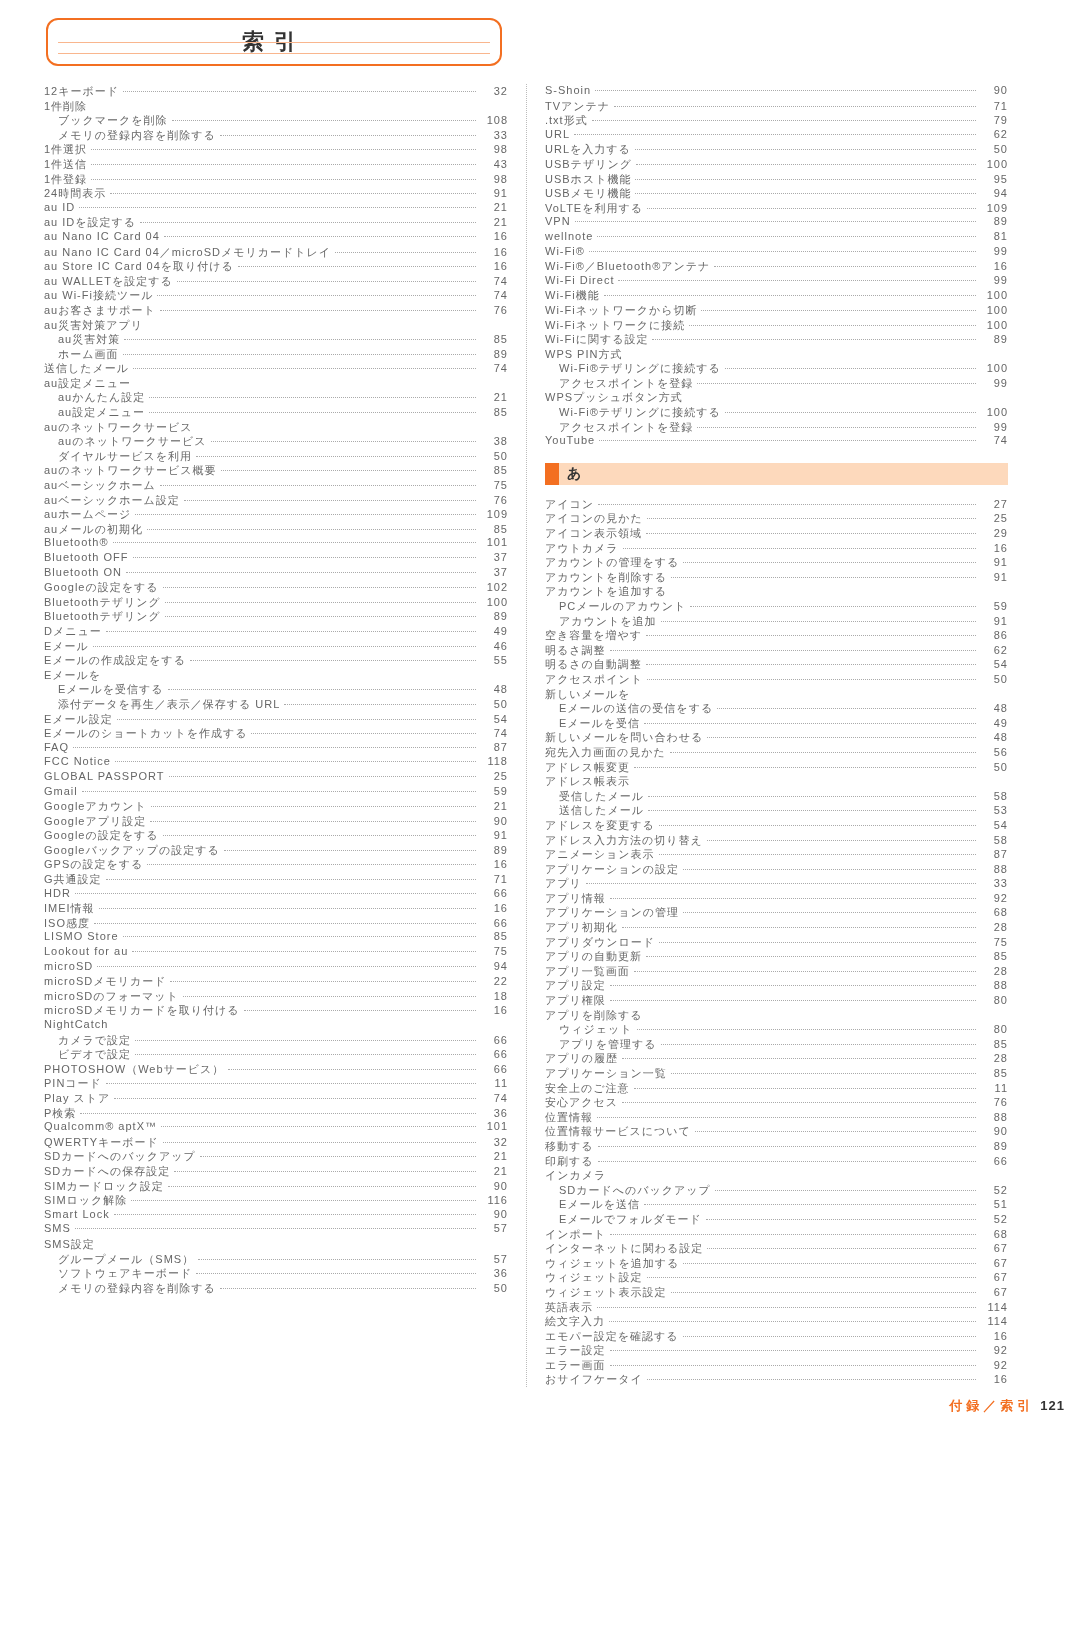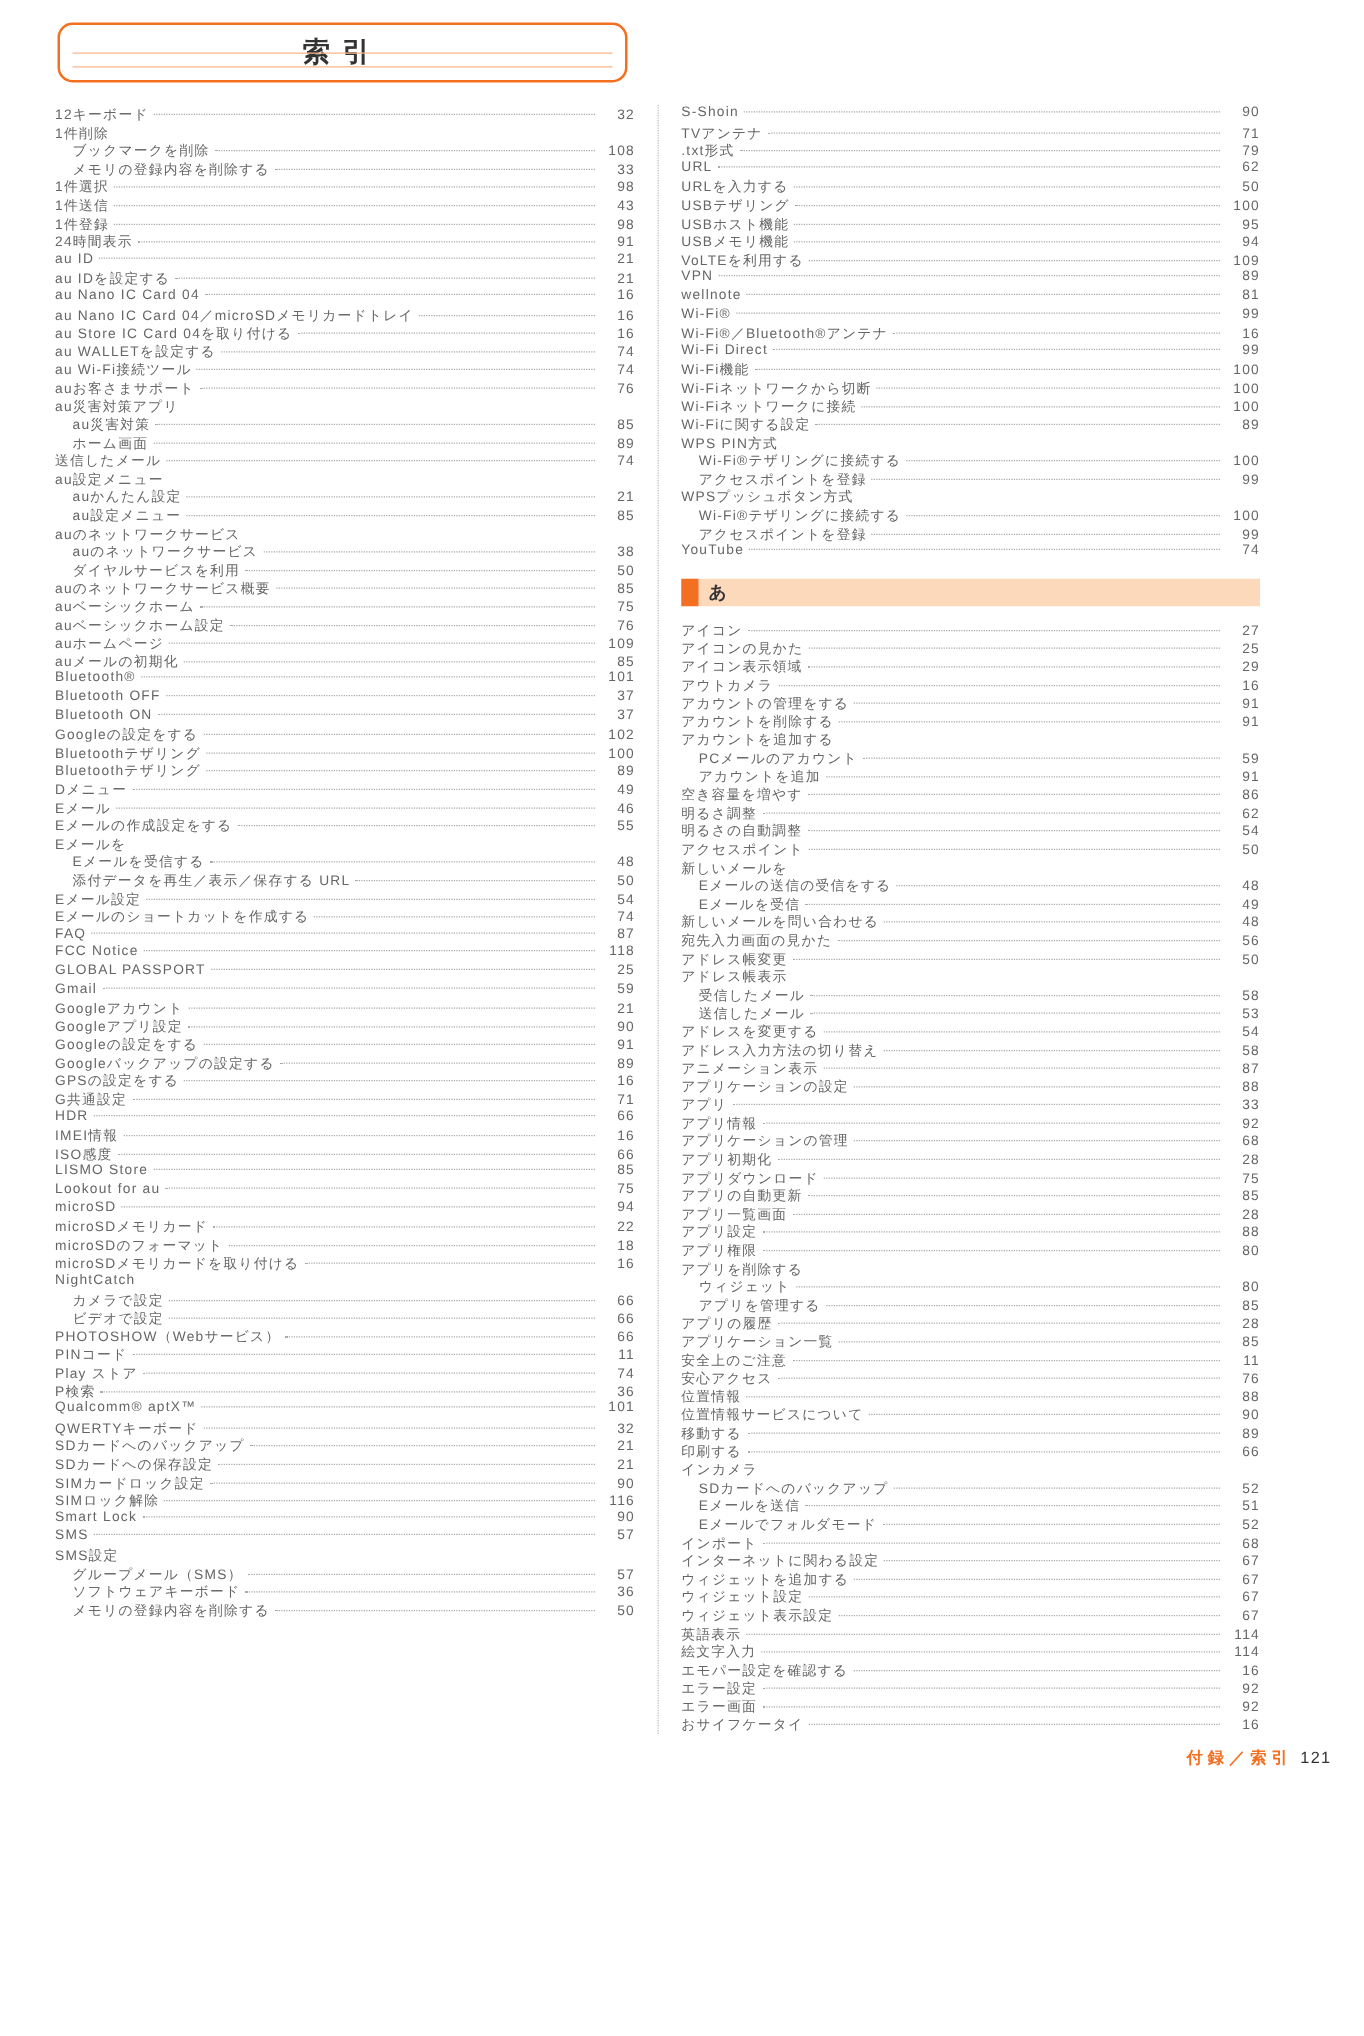--- a/index.html
+++ b/index.html
@@ -15,21 +15,21 @@
   .sect-bar .mark { width:14px; background:#f36f21; }
   .sect-bar .body { flex:1; background:#fdd9bc; display:flex; align-items:center; padding-left:8px; font-size:14px; font-weight:700; letter-spacing:3px; color:#333; }
   .row { display:flex; align-items:baseline; height:14.6px; font-size:11px; color:#666; letter-spacing:1px; }
   .row.head { color:#666; }
   .indent1 .label{padding-left:14px;}
   .label { white-space:nowrap; }
   .dots { flex:1; border-bottom:1px dotted #aaa; margin:0 4px; position:relative; top:-3px; height:1px; }
   .num { min-width:28px; text-align:right; white-space:nowrap; }
   .footer { display:flex; justify-content:flex-end; gap:6px; font-size:13px; margin-top:10px; align-items:baseline; }
   .ftext{color:#f36f21; font-weight:700; letter-spacing:4px;}
-  .fpage{font-weight:400; letter-spacing:1px;}
+  .fpage{font-weight:700; letter-spacing:1px;}
 </style>
 </head>
 <body>
 
 <div class="title-box">
   <span>索引</span>
 </div>
 
 <div class="cols">
   <div class="col">

